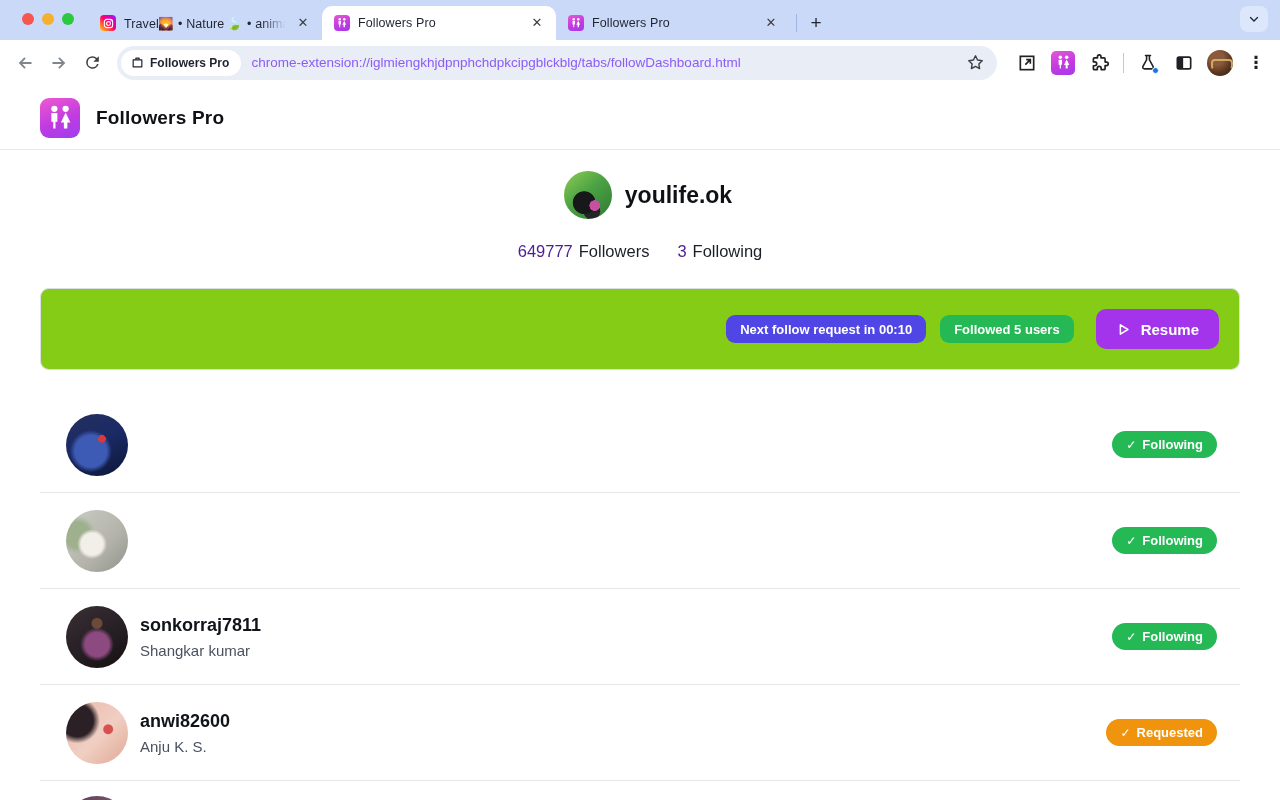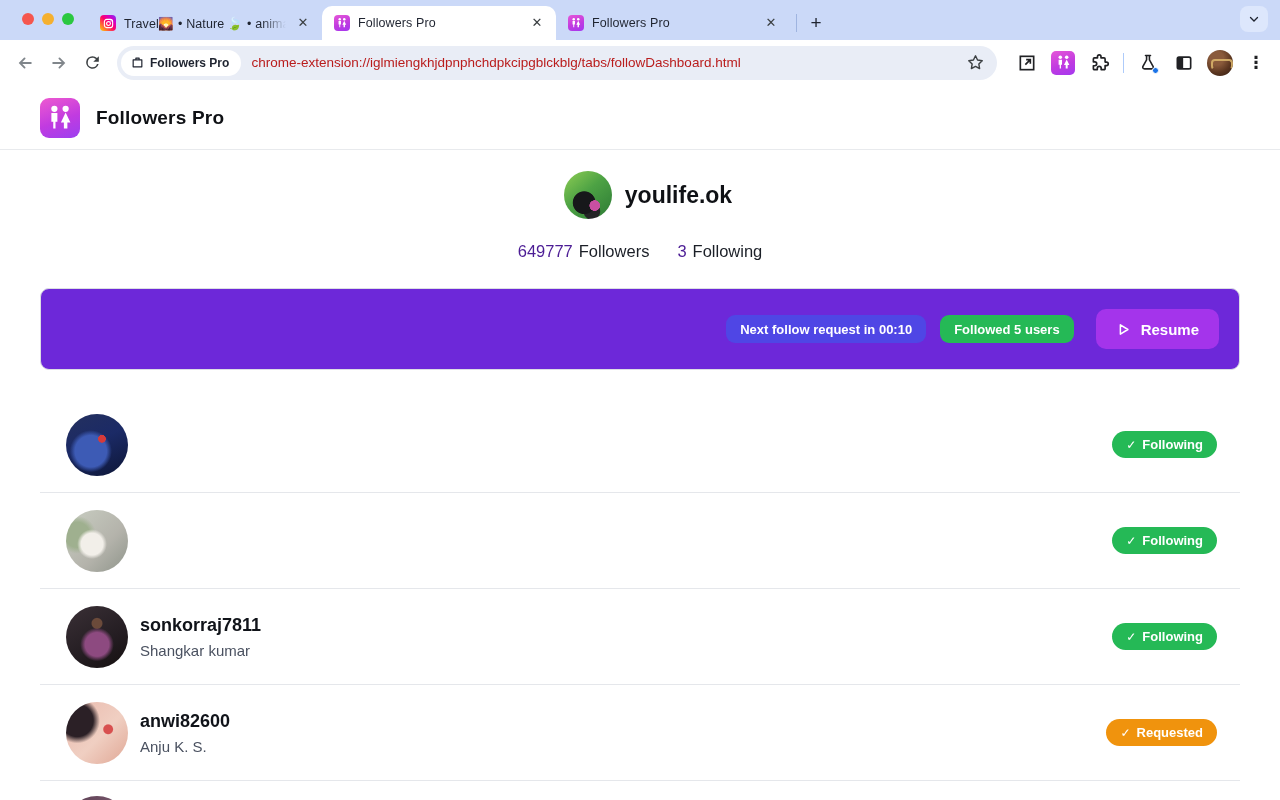--- a/index.html
+++ b/index.html
@@ -35,21 +35,21 @@
              background:linear-gradient(45deg,#ffd600 0%,#ff0069 50%,#d300c5 75%,#7638fa 100%);
              display:flex; align-items:center; justify-content:center; }
 
   .toolbar { height:45px; background:#fff; display:flex; align-items:center; padding:0 8px 0 10px; }
   .nav-btn { width:30px; height:30px; display:flex; align-items:center; justify-content:center;
              border-radius:50%; margin-right:4px; }
   .omnibox { height:34px; flex:0 0 880px; background:#e9edf6; border-radius:17px;
              display:flex; align-items:center; padding:0 12px 0 4px; margin:0 6px; }
   .chip { height:26px; background:#fff; border-radius:13px; display:flex; align-items:center;
           gap:6px; padding:0 12px 0 10px; font-size:12px; font-weight:700; color:#1f2430; }
-  .url { flex:1; font-size:13.5px; color:#b91c1c; margin-left:10px; white-space:nowrap; overflow:hidden; }
+  .url { flex:1; font-size:13.5px; color:#8b5cf6; margin-left:10px; white-space:nowrap; overflow:hidden; }
   .toolbar-icons { display:flex; align-items:center; gap:4px; margin-left:8px; }
   .tb-btn { width:32px; height:32px; display:flex; align-items:center; justify-content:center; border-radius:50%; }
   .tb-sep { width:1px; height:20px; background:#aecbfa; margin:0 4px; }
   .fp-toolbar-icon { width:24px; height:24px; border-radius:5px;
              background:linear-gradient(160deg,#e557d8 0%,#c13be0 55%,#a438ef 100%);
              display:flex; align-items:center; justify-content:center; }
   .fp-toolbar-icon svg { width:17px; height:17px; }
   .profile-avatar-btn { width:26px; height:26px; border-radius:50%;
              background:radial-gradient(circle at 38% 32%,#8a5a3b 0 28%,#5b3620 60%,#2e1a10 100%);
              position:relative; overflow:hidden; }
@@ -76,21 +76,21 @@
         radial-gradient(circle at 42% 66%, #17181a 0 26%, transparent 28%),
         radial-gradient(circle at 58% 84%, #232425 0 16%, transparent 18%),
         linear-gradient(140deg,#8fce54 0%,#4da244 45%,#2c7a35 100%); }
   .profile-name { font-size:23px; font-weight:600; color:#0f1115; }
 
   .stats-row { display:flex; justify-content:center; gap:28px; margin-top:23px;
                font-size:16.5px; color:#1b1f27; }
   .stat { display:flex; gap:6px; }
   .stat-num { color:#4c1d95; }
 
-  .control-panel { margin:27px 40px 0 40px; height:82px; background:#6d28d9;
+  .control-panel { margin:27px 40px 0 40px; height:82px; background:#84cc16;
                    border:1px solid #dbdee3; border-radius:9px; display:flex; align-items:center;
                    justify-content:flex-end; gap:14px; padding:0 20px; }
   .chip-btn { border:none; color:#fff; font-weight:700; font-size:13px; border-radius:9px;
               height:28px; padding:0 14px; display:flex; align-items:center; gap:6px; }
   .chip-timer { background:#4f46e5; }
   .chip-green { background:#25b956; }
   .btn-resume { border:none; background:#a434eb; color:#fff; font-weight:700; font-size:15px;
                 height:40px; padding:0 20px; border-radius:10px; display:flex; align-items:center;
                 gap:10px; margin-left:8px; cursor:pointer; }
 

